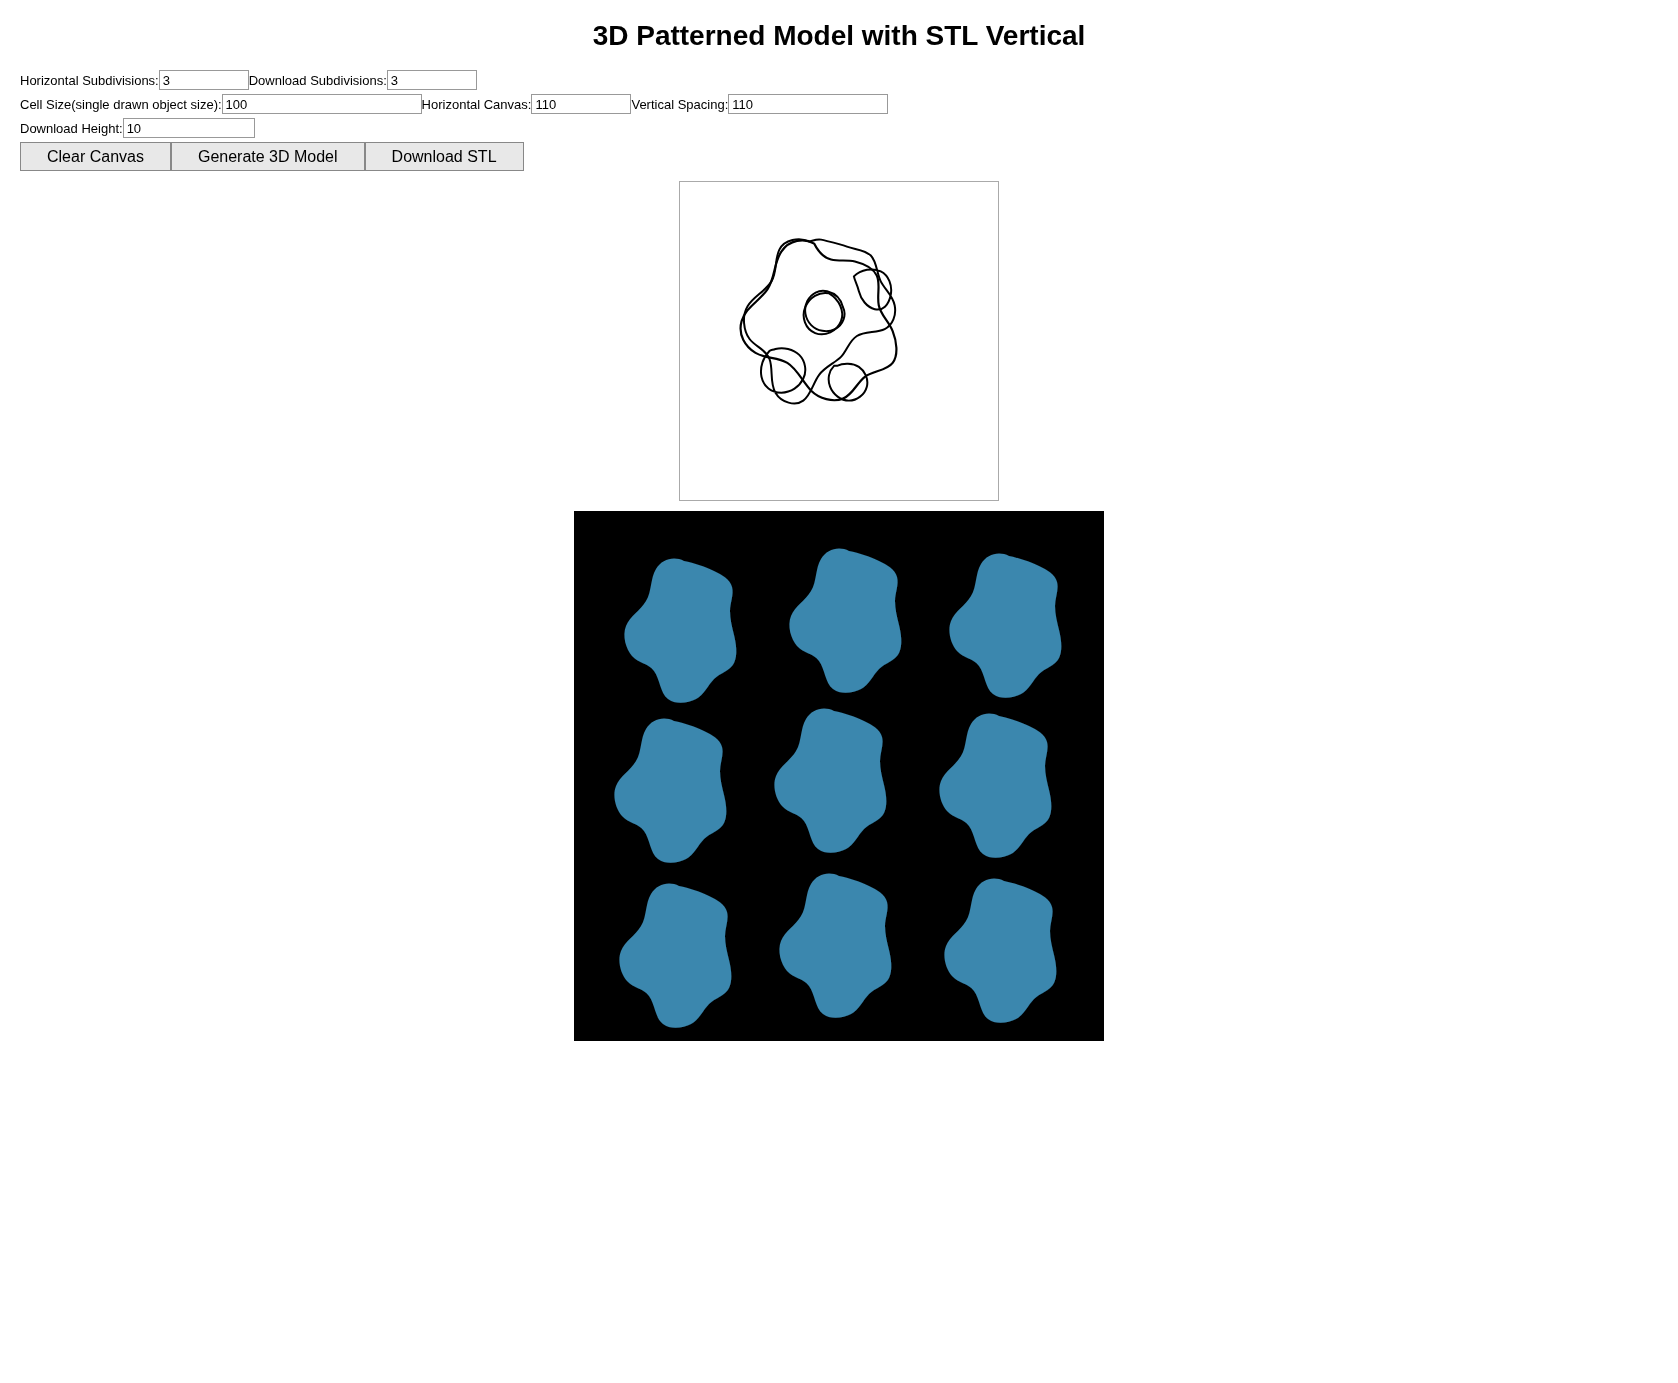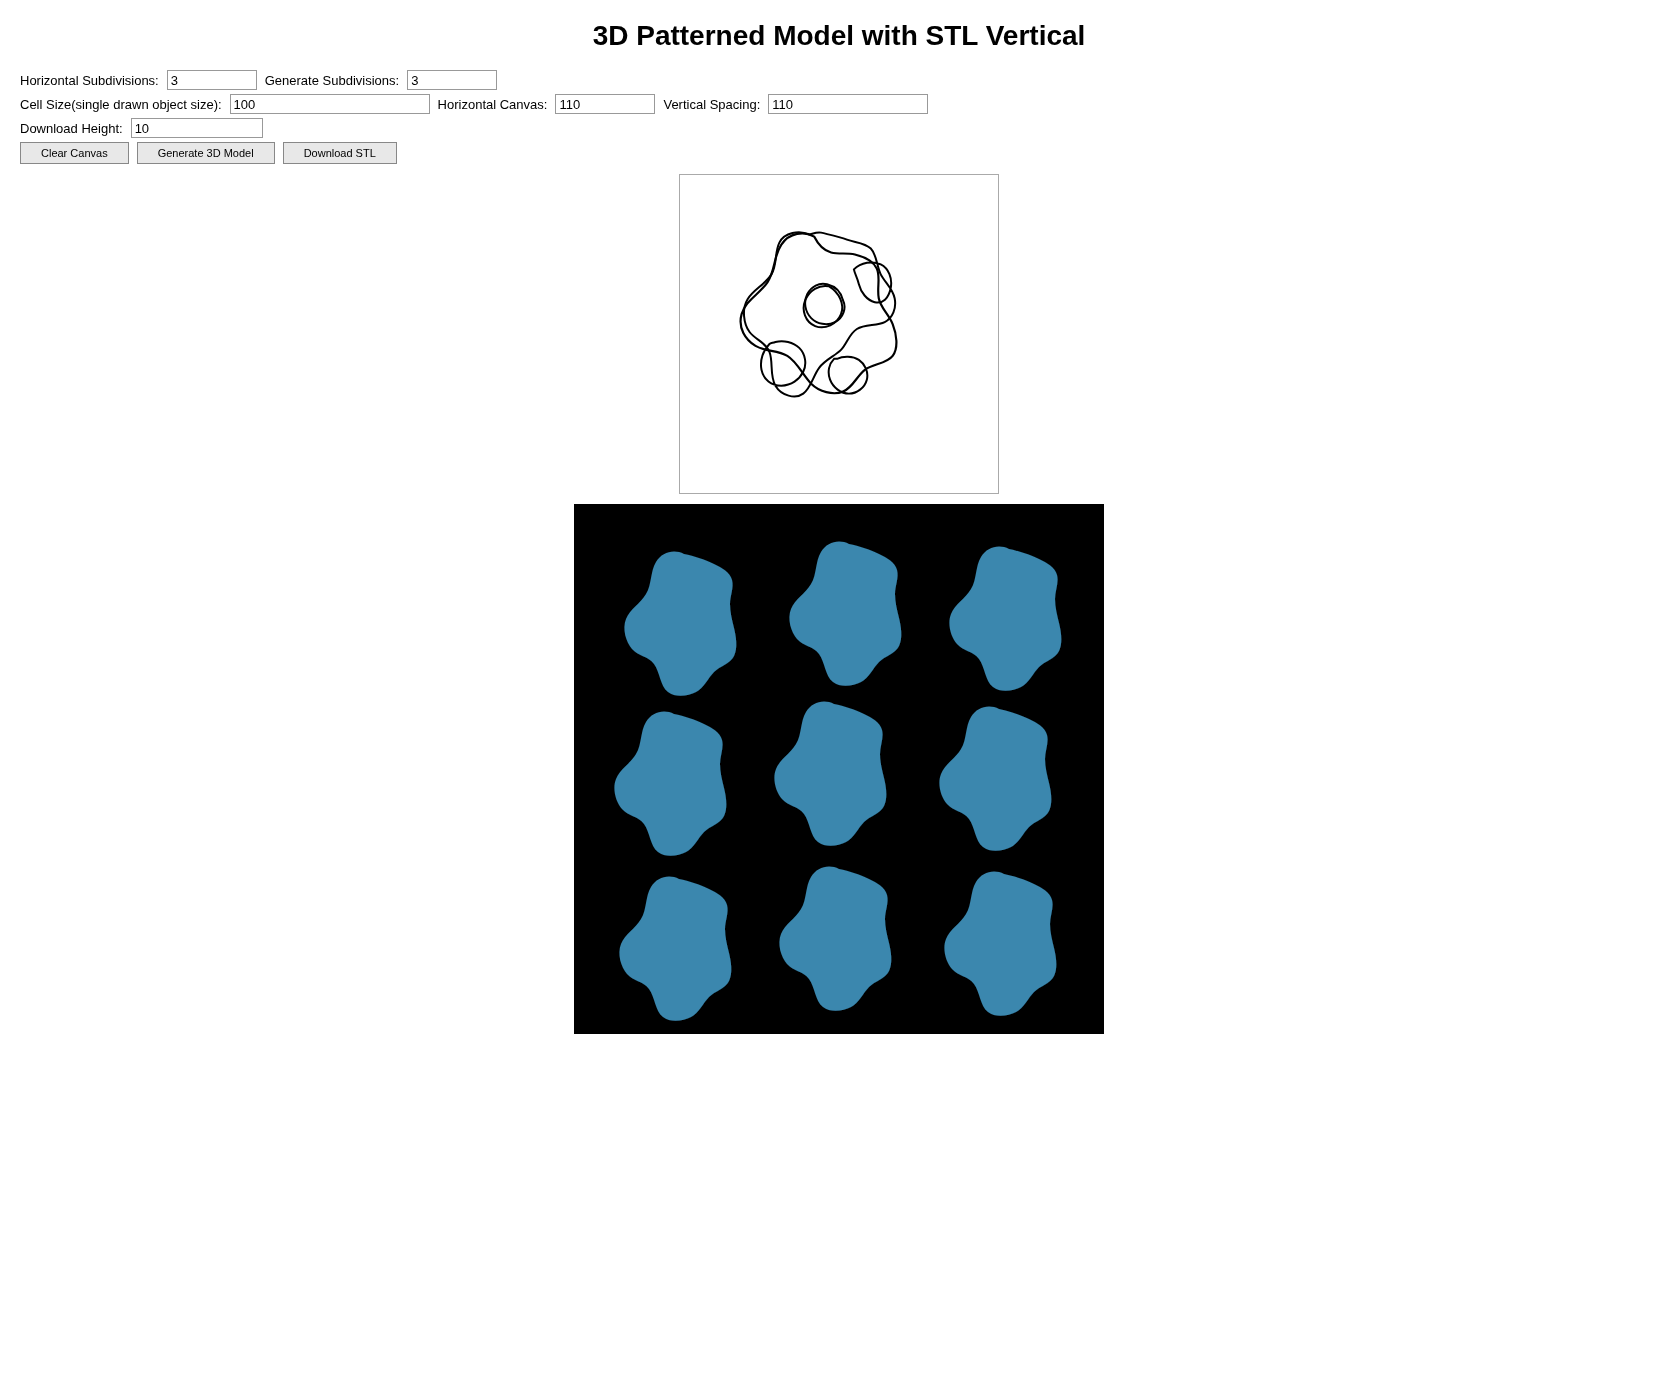--- a/index.html
+++ b/index.html
@@ -17,21 +17,20 @@
       margin-bottom: 18px;
     }
     .controls {
       margin-bottom: 8px;
     }
     .control-row {
       display: flex;
       align-items: center;
       margin-bottom: 4px;
       flex-wrap: wrap;
-      gap: 8px;
     }
     .control-label {
       white-space: nowrap;
       font-size: 13px;
     }
     .control-input {
       border: 1px solid #999;
       padding: 1px 3px;
       font-size: 13px;
       height: 20px;
@@ -39,24 +38,24 @@
     .color-swatch {
       width: 38px;
       height: 20px;
       background: #000;
       border: 1px solid #555;
       display: inline-block;
     }
     .btn {
       border: 1px solid #888;
       background: #e8e8e8;
-      padding: 2px 20px;
-      font-size: 11px;
+      padding: 2px 26px;
+      font-size: 16px;
       cursor: pointer;
-      height: 22px;
+      height: 29px;
     }
     .canvas-area {
       display: flex;
       justify-content: center;
       margin-top: 10px;
     }
     .drawing-canvas {
       width: 320px;
       height: 320px;
       border: 1px solid #aaa;
@@ -91,21 +90,21 @@
 <body>
 
 <h1>3D Patterned Model with STL Vertical</h1>
 
 <div class="controls">
 
   <div class="control-row">
     <label class="control-label">Horizontal Subdivisions:</label>
     <input class="control-input" style="width: 90px;" type="text" value="3">
 
-    <label class="control-label">Generate Subdivisions:</label>
+    <label class="control-label">Download Subdivisions:</label>
     <input class="control-input" style="width: 90px;" type="text" value="3">
   </div>
 
   <div class="control-row">
     <label class="control-label">Cell Size(single drawn object size):</label>
     <input class="control-input" style="width: 200px;" type="text" value="100">
 
     <label class="control-label">Horizontal Canvas:</label>
     <input class="control-input" style="width: 100px;" type="text" value="110">
 

